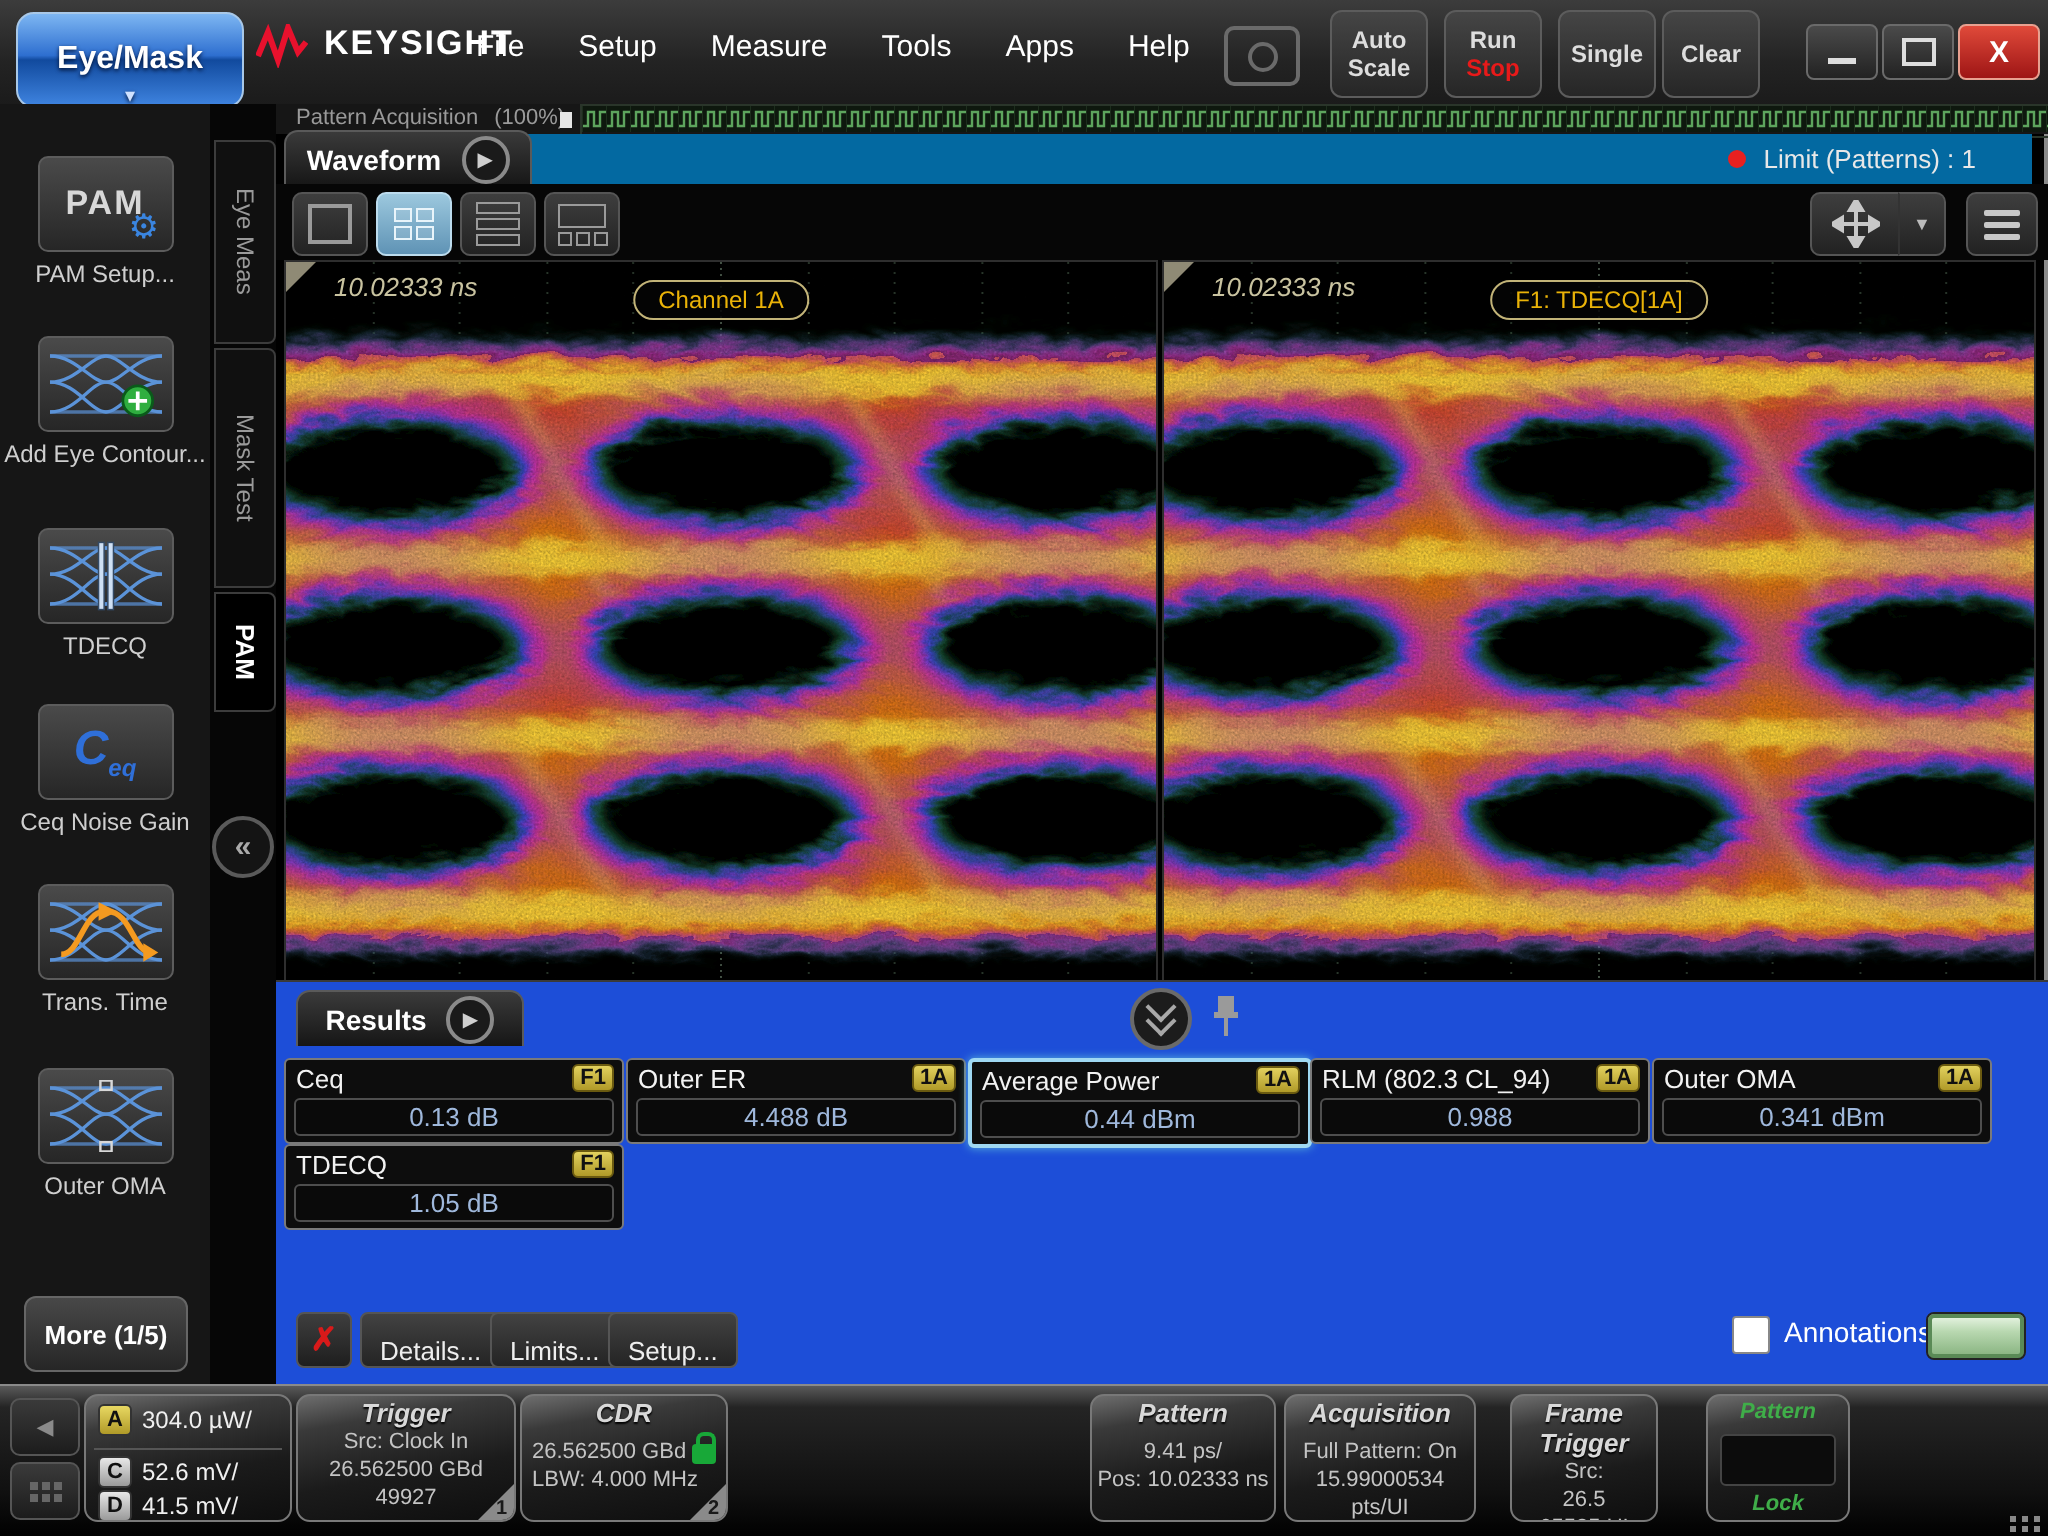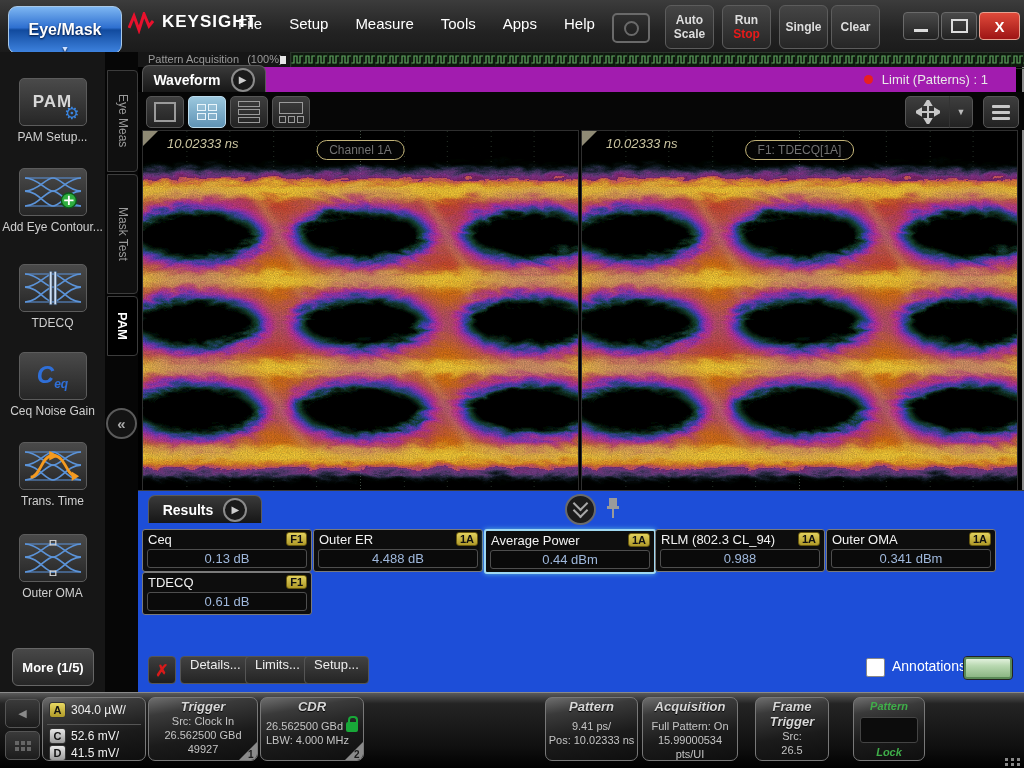--- a/index.html
+++ b/index.html
@@ -31,21 +31,21 @@
                 font-weight:bold;font-size:15px;}
   .minbar{width:14px;height:3px;background:#ddd;margin-top:9px;}
   .maxbox{width:13px;height:10px;border:2px solid #ddd;}
   
   .acqrow{position:absolute;left:138px;top:52px;width:886px;height:15px;background:#161616;}
   .acqtext{position:absolute;left:10px;top:1px;color:#9a9a9a;font-size:11px;}
   .acqpct{color:#9a9a9a;font-size:11px;margin-left:8px;}
   .acqmark{position:absolute;left:142px;top:4px;width:6px;height:8px;background:#e6e6e6;}
   .wavestrip{position:absolute;left:152px;top:0px;width:734px;height:15px;border:1px solid #2a352a;}
   
-  .limitrow{position:absolute;left:262px;top:67px;width:754px;height:25px;background:#a21caf;
+  .limitrow{position:absolute;left:262px;top:67px;width:754px;height:25px;background:#0369a1;
             display:flex;align-items:center;justify-content:flex-end;padding-right:28px;box-sizing:border-box;}
   .limitdot{width:9px;height:9px;border-radius:50%;background:#e82020;margin-right:9px;}
   .limittxt{color:#e8e8e8;font-size:13px;}
   .wavetab{position:absolute;left:142px;top:65px;width:122px;height:27px;border:1px solid #5a5a5a;border-bottom:none;
            border-radius:7px 7px 0 0;background:linear-gradient(#3a3a3a,#161616);
            display:flex;align-items:center;justify-content:center;gap:10px;}
   .tabname{color:#fff;font-weight:bold;font-size:14px;}
   .playcirc{width:20px;height:20px;border:2px solid #8a8a8a;border-radius:50%;color:#cfcfcf;
             font-size:10px;display:flex;align-items:center;justify-content:center;background:#1a1a1a;}
   
@@ -70,21 +70,21 @@
           background:linear-gradient(#3e3e3e,#222);display:flex;flex-direction:column;gap:3px;align-items:center;justify-content:center;}
   .hambtn b{width:18px;height:3px;background:#c8c8c8;border-radius:1px;}
   
   .eyepanel{position:absolute;top:130px;width:435px;height:360px;border:1px solid #2e2e2e;background:#000;}
   .eyepanel svg.eyegfx{position:absolute;left:0;top:0;width:100%;height:100%;}
   .cornerfold{position:absolute;left:0;top:0;width:0;height:0;
               border-top:15px solid #a8a28a;border-right:15px solid transparent;opacity:.85;}
   .tblabel{position:absolute;left:24px;top:5px;color:#c9c3a0;font-size:13px;font-style:italic;}
   .srcbadge{position:absolute;top:9px;left:50%;transform:translateX(-50%);
             border:1px solid #c3b478;border-radius:11px;background:rgba(5,5,5,.85);
-            color:#737373;font-size:12px;padding:2px 12px;white-space:nowrap;}
+            color:#eab308;font-size:12px;padding:2px 12px;white-space:nowrap;}
   
   .results{position:absolute;left:138px;top:490px;width:886px;height:202px;background:#1d4ed8;border-top:1px solid #3a3a3a;}
   .restab{position:absolute;left:10px;top:4px;width:112px;height:27px;border:1px solid #5a5a5a;border-bottom:none;
           border-radius:7px 7px 0 0;background:linear-gradient(#3a3a3a,#161616);
           display:flex;align-items:center;justify-content:center;gap:10px;}
   .chevcirc{position:absolute;left:427px;top:3px;width:27px;height:27px;border:2px solid #6a6a6a;border-radius:50%;
             background:#1c1c1c;display:flex;flex-direction:column;align-items:center;justify-content:center;gap:1px;}
   .chev{width:9px;height:9px;border-right:2px solid #a8a8a8;border-bottom:2px solid #a8a8a8;
         transform:rotate(45deg);margin-top:-5px;}
   .pinicon{position:absolute;left:468px;top:6px;}
@@ -93,21 +93,21 @@
   .mname{position:absolute;left:5px;top:2px;color:#f2f2f2;font-size:13px;}
   .mbadge{position:absolute;right:4px;top:2px;background:linear-gradient(#e2d15e,#b09a28);color:#111;
           font-size:11px;font-weight:bold;border-radius:3px;border:1px solid #6a5a10;padding:0px 3px;}
   .mval{position:absolute;left:4px;right:4px;bottom:3px;height:17px;border:1px solid #4e4e4e;border-radius:3px;
         color:#9fb8dc;font-size:13px;display:flex;align-items:center;justify-content:center;background:#0a0a0a;}
   .delbtn{position:absolute;left:10px;top:165px;width:26px;height:26px;border-radius:4px;border:1px solid #555;
           background:linear-gradient(#3e3e3e,#1e1e1e);color:#d81a1a;font-weight:bold;font-size:16px;
           display:flex;align-items:center;justify-content:center;}
   .resbtn{position:absolute;top:165px;height:26px;border-radius:4px;border:1px solid #555;padding:0 9px;
           background:linear-gradient(#424242,#242424);color:#eee;font-size:13px;
-          display:flex;align-items:flex-start;justify-content:center;}
+          display:flex;align-items:flex-end;justify-content:center;}
   .annobox{position:absolute;left:728px;top:167px;width:17px;height:17px;background:#fff;border:1px solid #888;border-radius:2px;}
   .annolabel{position:absolute;left:754px;top:167px;color:#fff;font-size:14px;}
   .annobtn{position:absolute;left:825px;top:165px;width:48px;height:22px;border-radius:4px;border:1px solid #222;
            background:linear-gradient(#eef8ea 0%,#b8d8b0 40%,#84b07c 100%);box-shadow:inset 0 0 0 2px #5a8a56;}
   
   .sidebar{position:absolute;left:0;top:52px;width:105px;height:640px;background:#161616;}
   .sitem{position:absolute;left:0;width:105px;text-align:center;}
   .sico{width:66px;height:46px;margin:0 auto;border:1px solid #5c5c5c;border-radius:5px;
         background:linear-gradient(#4a4a4a,#262626);position:relative;display:flex;align-items:center;justify-content:center;}
   .slabel{margin-top:4px;color:#cfcfcf;font-size:12px;line-height:14px;}
@@ -437,21 +437,21 @@
       <span class="mval">0.988</span>
     </div>
     <div class="mtile" style="left:688px;top:38px">
       <span class="mname">Outer OMA</span>
       <span class="mbadge">1A</span>
       <span class="mval">0.341 dBm</span>
     </div>
     <div class="mtile" style="left:4px;top:81px">
       <span class="mname">TDECQ</span>
       <span class="mbadge">F1</span>
-      <span class="mval">0.61 dB</span>
+      <span class="mval">1.05 dB</span>
     </div>
 
     <div class="delbtn">
       <span>✗</span>
     </div>
     <div class="resbtn" style="left:42px">
         <span>Details...</span>
       </div>
     <div class="resbtn" style="left:107px">
         <span>Limits...</span>

